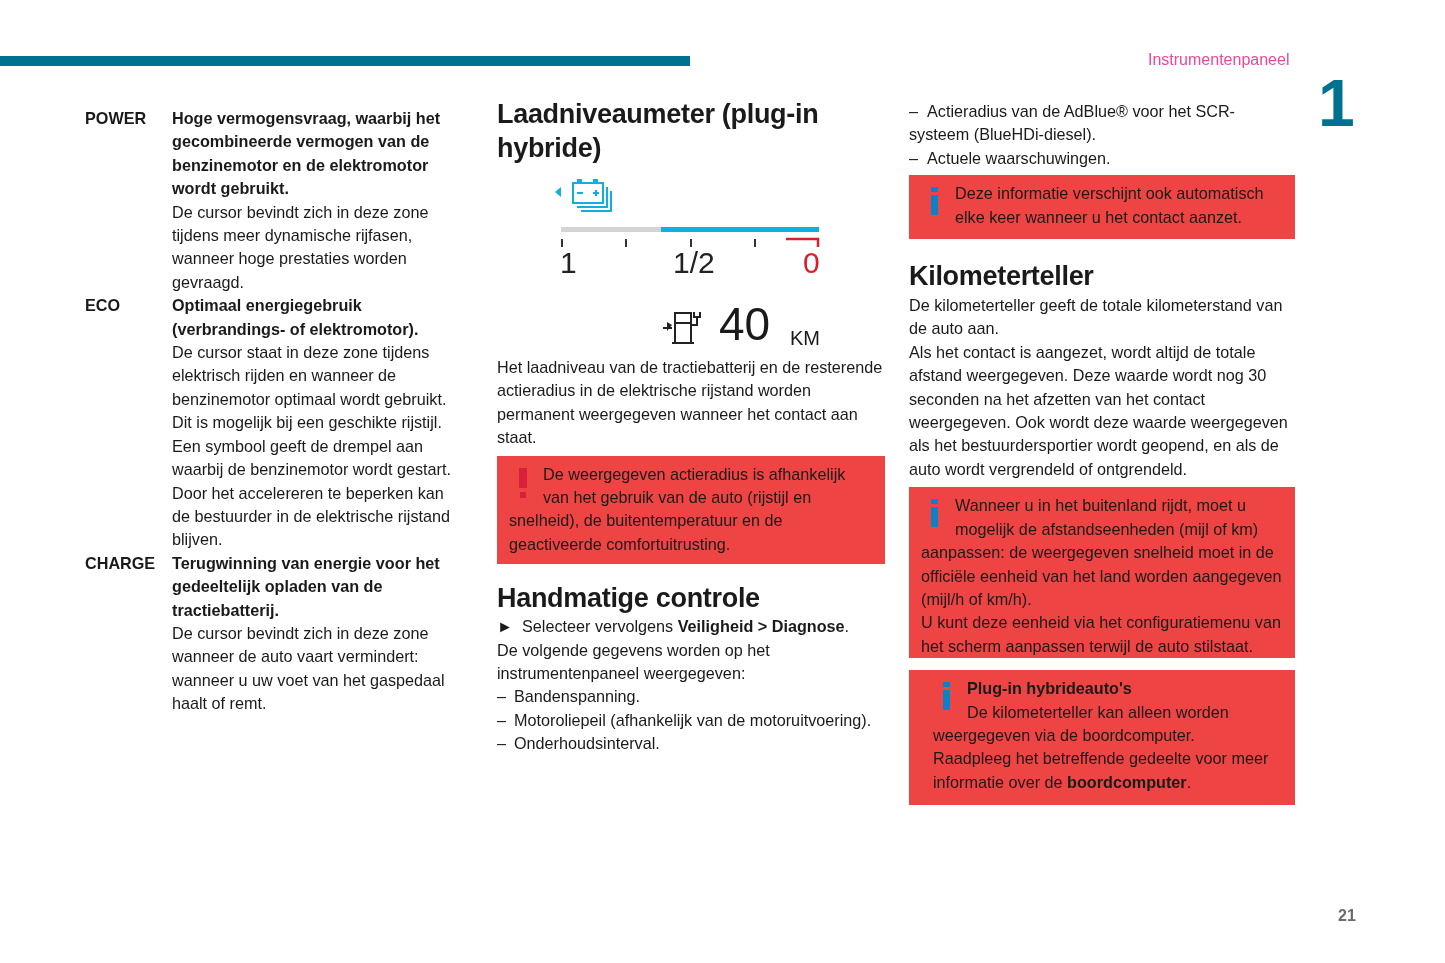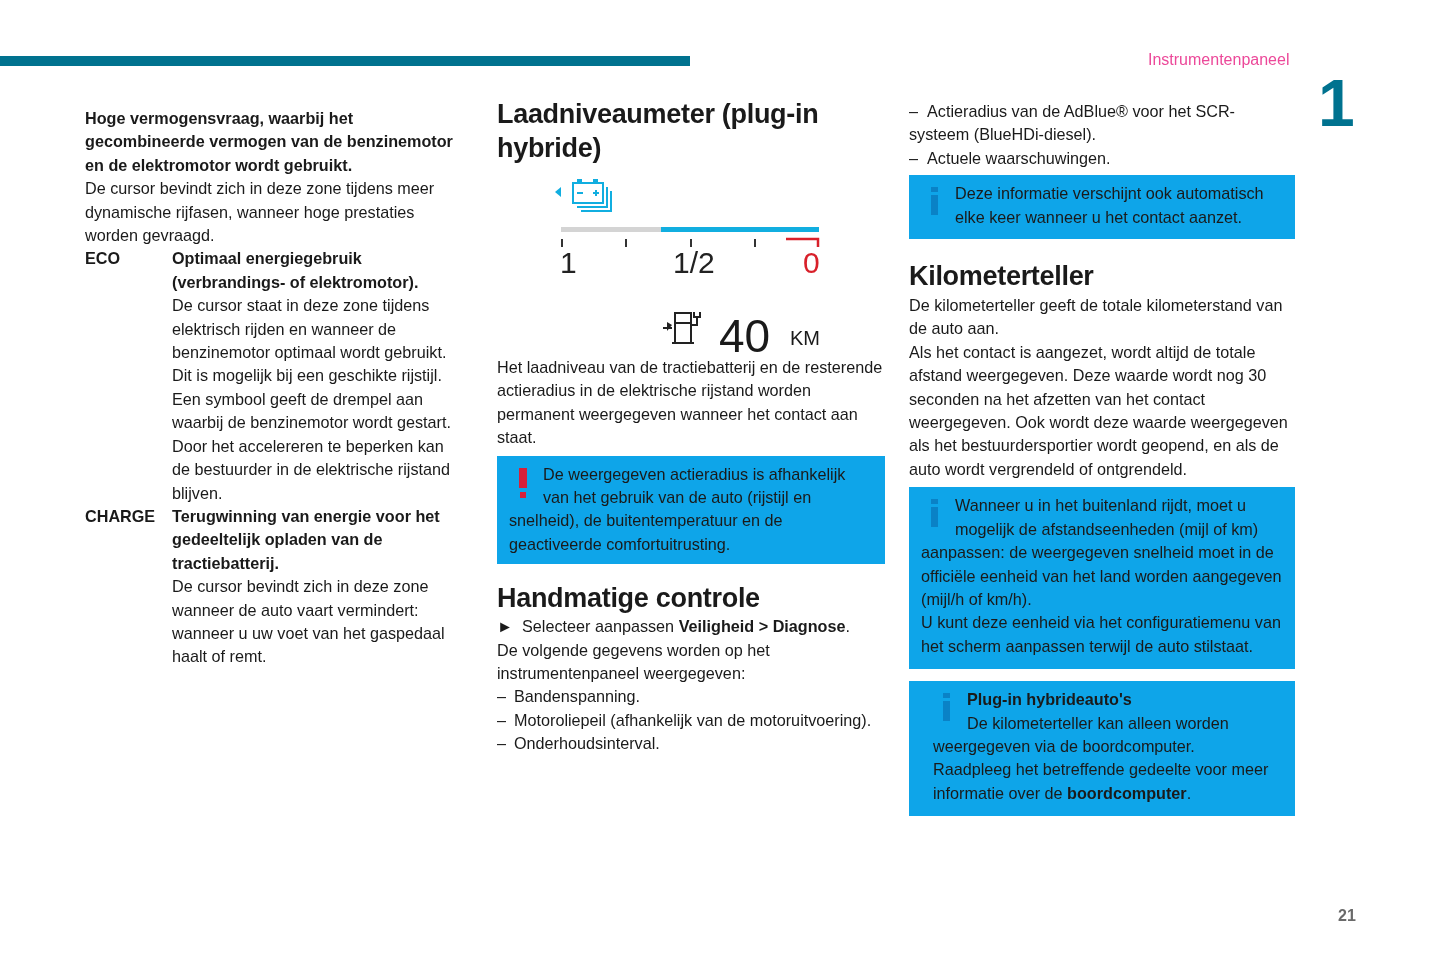--- a/index.html
+++ b/index.html
@@ -12,21 +12,21 @@
   .col { position:absolute; font-size:16.2px; line-height:23.4px; }
   .col1 { left:85px; top:107px; width:380px; }
   .col2 { left:497px; top:97px; width:388px; }
   .col3 { left:909px; top:100px; width:386px; }
   .mode-row { display:flex; }
   .mode-label { width:87px; flex:none; font-weight:bold; }
   .mode-body { flex:1; }
   .bold { font-weight:bold; }
   h2 { font-size:27px; font-weight:bold; margin:0; line-height:34px; letter-spacing:-0.3px; }
   p { margin:0; }
-  .notebox { background:#0ea5e9; padding:7px 12px 8px 12px; position:relative; }
+  .notebox { background:#ef4444; padding:7px 12px 8px 12px; position:relative; }
   .notebox .icon-wrap { float:left; width:34px; height:40px; position:relative; }
   .info-i { position:absolute; left:10px; top:5px; width:7px; height:28px; }
   .info-i .dot { position:absolute; left:0; top:0; width:7px; height:5px; background:#0a82c6; }
   .info-i .stem { position:absolute; left:0; top:8px; width:7px; height:20px; background:#0a82c6; }
   .warn-ex { position:absolute; left:10px; top:5px; width:8px; height:30px; }
   .warn-ex .stem { position:absolute; left:0; top:0; width:8px; height:20px; background:#d8203a; }
   .warn-ex .dot { position:absolute; left:1px; top:24px; width:6px; height:6px; background:#d8203a; }
   .dash-item { display:flex; }
   .dash-item .dash { width:17px; flex:none; }
   .gauge { position:relative; width:388px; height:180px; margin-top:10px; }
@@ -34,20 +34,21 @@
 </style>
 </head>
 <body>
 
 <div class="topbar"></div>
 <div class="section-title">Instrumentenpaneel</div>
 <div class="chapter-num">1</div>
 
 <div class="col col1">
   <div class="mode-row">
+    <div class="mode-label">POWER</div>
     <div class="mode-body">
       <div class="bold">Hoge vermogensvraag, waarbij het gecombineerde vermogen van de benzinemotor en de elektromotor wordt gebruikt.</div>
       <div>De cursor bevindt zich in deze zone tijdens meer dynamische rijfasen, wanneer hoge prestaties worden gevraagd.</div>
     </div>
   </div>
   <div class="mode-row">
     <div class="mode-label">ECO</div>
     <div class="mode-body">
       <div class="bold">Optimaal energiegebruik (verbrandings- of elektromotor).</div>
       <div>De cursor staat in deze zone tijdens elektrisch rijden en wanneer de benzinemotor optimaal wordt gebruikt. Dit is mogelijk bij een geschikte rijstijl. Een symbool geeft de drempel aan waarbij de benzinemotor wordt gestart. Door het accelereren te beperken kan de bestuurder in de elektrische rijstand blijven.</div>
@@ -97,41 +98,41 @@
         <path d="M178 148 h16"></path>
         <path d="M175 168 h22"></path>
         <path d="M194 150 h6 v-8"></path>
         <path d="M197 142 v-5 M203 142 v-5 M196 142 h8"></path>
       </g>
       <polygon points="175,150 170,147 170,156" fill="#222"></polygon>
     </svg>
     <div style="position:absolute;left:63px;top:76px;font-size:30px;color:#222;">1</div>
     <div style="position:absolute;left:176px;top:76px;font-size:30px;color:#222;">1/2</div>
     <div style="position:absolute;left:306px;top:76px;font-size:30px;color:#d8202a;">0</div>
-    <div style="position:absolute;left:222px;top:138px;font-size:46px;color:#1a1a1a;line-height:1;">40</div>
+    <div style="position:absolute;left:222px;top:126px;font-size:46px;color:#1a1a1a;line-height:1;">40</div>
     <div style="position:absolute;left:293px;top:152px;font-size:20px;color:#1a1a1a;">KM</div>
   </div>
 
   <p style="margin-top:1px;">Het laadniveau van de tractiebatterij en de resterende actieradius in de elektrische rijstand worden permanent weergegeven wanneer het contact aan staat.</p>
 
   <div class="notebox" style="margin-top:6px;">
     <div class="icon-wrap">
         <div class="warn-ex">
           <div class="stem"></div>
           <div class="dot"></div>
         </div>
       </div>
     <span>De weergegeven actieradius is afhankelijk van het gebruik van de auto (rijstijl en snelheid), de buitentemperatuur en de geactiveerde comfortuitrusting.</span>
   </div>
 
   <h2 style="margin-top:17px;">Handmatige controle</h2>
 
 
   <div>
-    <span>►</span>&nbsp; <span>Selecteer aanpassen </span><span class="bold">Veiligheid &gt; Diagnose</span><span>.</span>
+    <span>►</span>&nbsp; <span>Selecteer vervolgens </span><span class="bold">Veiligheid &gt; Diagnose</span><span>.</span>
   </div>
 
   <p>De volgende gegevens worden op het instrumentenpaneel weergegeven:</p>
   <div class="dash-item">
       <span class="dash">–</span>
       <span>Bandenspanning.</span>
     </div>
   <div class="dash-item">
       <span class="dash">–</span>
       <span>Motoroliepeil (afhankelijk van de motoruitvoering).</span>
@@ -153,21 +154,21 @@
           <div class="stem"></div>
         </div>
       </div>
     <span>Deze informatie verschijnt ook automatisch elke keer wanneer u het contact aanzet.</span>
   </div>
 
   <h2 style="margin-top:20px;">Kilometerteller</h2>
   <p style="margin-top:1px;">De kilometerteller geeft de totale kilometerstand van de auto aan.</p>
   <p>Als het contact is aangezet, wordt altijd de totale afstand weergegeven. Deze waarde wordt nog 30 seconden na het afzetten van het contact weergegeven. Ook wordt deze waarde weergegeven als het bestuurdersportier wordt geopend, en als de auto wordt vergrendeld of ontgrendeld.</p>
 
-  <div class="notebox" style="margin-top:6px;padding-bottom:11px;">
+  <div class="notebox" style="margin-top:6px;padding-bottom:0;">
     <div class="icon-wrap">
         <div class="info-i">
           <div class="dot"></div>
           <div class="stem"></div>
         </div>
       </div>
     <span>Wanneer u in het buitenland rijdt, moet u mogelijk de afstandseenheden (mijl of km) aanpassen: de weergegeven snelheid moet in de officiële eenheid van het land worden aangegeven (mijl/h of km/h).</span>
     <div>U kunt deze eenheid via het configuratiemenu van het scherm aanpassen terwijl de auto stilstaat.</div>
   </div>
 

